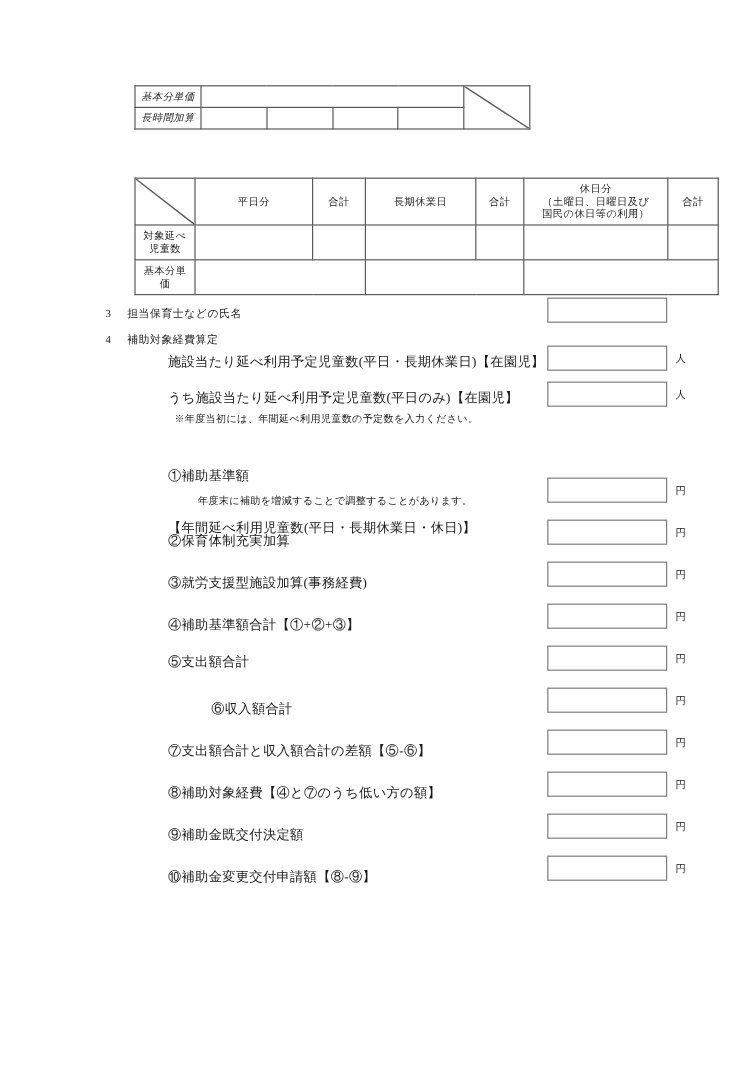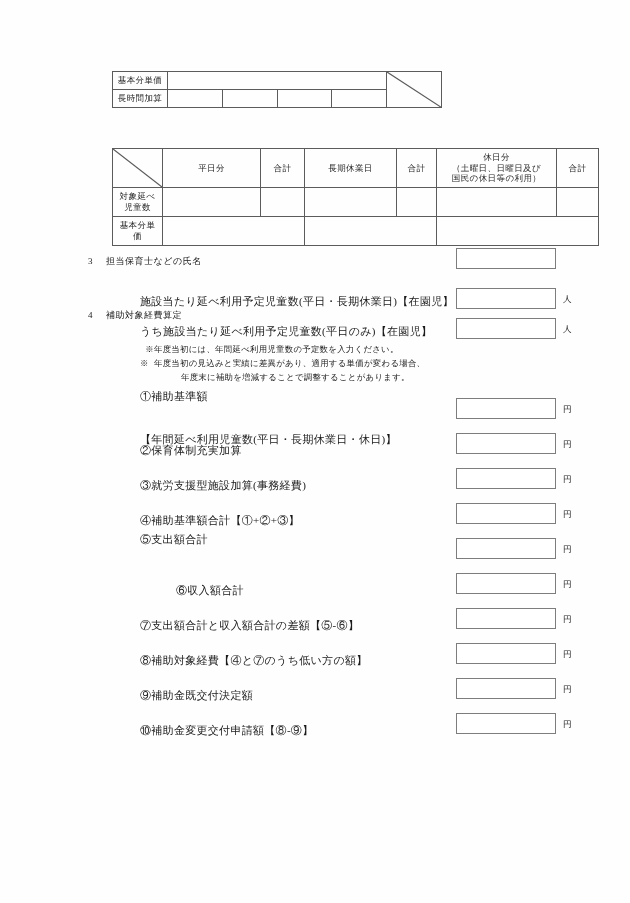--- a/index.html
+++ b/index.html
@@ -50,20 +50,21 @@
     width: 100%;
     height: 100%;
     display: block;
   }
 
   
   #tbl-top {
     left: 112px;
     top: 71px;
     width: 330px;
+    font-style: italic;
   }
   #tbl-top td { height: 15px; }
   #tbl-top td.rowlabel { width: 52px; }
 
   
   .section-head {
     position: absolute;
     left: 77px;
     top: 133px;
     font-size: 9px;
@@ -108,24 +109,25 @@
     font-size: 8.4px;
     white-space: nowrap;
     letter-spacing: 0.3px;
   }
   .note-label .mark {
     display: inline-block;
     width: 14px;
   }
   .note-cont {
     position: absolute;
-    left: 181px;
+    left: 165px;
     font-size: 8.4px;
     white-space: nowrap;
     letter-spacing: 0.3px;
+    margin-top: 40px;
   }
 
   
   .inbox {
     position: absolute;
     left: 456px;
     width: 100px;
     height: 21px;
     border: 1px solid #7d7d7d;
     background: #ffffff;
@@ -217,58 +219,55 @@
         <td class="body-cell blank" colspan="2"></td>
       </tr>
     </tbody>
   </table>
 
   <div class="num-row" style="left:88px; top:255px;">
     <span class="num">3</span><span>担当保育士などの氏名</span>
   </div>
   <div class="inbox" style="top:248px;"></div>
 
-  <div class="num-row" style="left:88px; top:277px;margin-top:32px;">
+  <div class="num-row" style="left:88px; top:277px;">
     <span class="num">4</span><span>補助対象経費算定</span>
   </div>
 
   <div class="field-label" style="top:294px;">施設当たり延べ利用予定児童数(平日・長期休業日)【在園児】</div>
   <div class="inbox" style="top:288px;"></div>
   <div class="unit" style="top:294px;">人</div>
 
   <div class="field-label" style="top:324px;font-family:Liberation Serif, serif;">うち施設当たり延べ利用予定児童数(平日のみ)【在園児】</div>
   <div class="inbox" style="top:318px;"></div>
   <div class="unit" style="top:324px;">人</div>
 
   <div class="note-label" style="top:344px;text-align:right;">
     <span class="mark">※</span><span>年度当初には、年間延べ利用児童数の予定数を入力ください。</span>
-  </div>
-  <div class="note-label" style="top:358px;">
-    <span class="mark">※</span><span>年度当初の見込みと実績に差異があり、適用する単価が変わる場合、</span>
   </div>
   <div class="note-cont" style="top:372px;">年度末に補助を増減することで調整することがあります。</div>
 
   <div class="field-label" style="top:389px;">①補助基準額</div>
   <div class="field-label" style="top:408px;margin-top:24px;">【年間延べ利用児童数(平日・長期休業日・休日)】</div>
   <div class="inbox" style="top:398px;"></div>
   <div class="unit" style="top:404px;">円</div>
 
   <div class="field-label" style="top:443px;">②保育体制充実加算</div>
   <div class="inbox" style="top:433px;"></div>
   <div class="unit" style="top:439px;">円</div>
 
   <div class="field-label" style="top:478px;">③就労支援型施設加算(事務経費)</div>
   <div class="inbox" style="top:468px;"></div>
   <div class="unit" style="top:474px;">円</div>
 
   <div class="field-label" style="top:513px;">④補助基準額合計【①+②+③】</div>
   <div class="inbox" style="top:503px;"></div>
   <div class="unit" style="top:509px;">円</div>
 
-  <div class="field-label" style="top:532px;">⑤支出額合計</div>
+  <div class="field-label" style="top:544px;">⑤支出額合計</div>
   <div class="inbox" style="top:538px;"></div>
   <div class="unit" style="top:544px;">円</div>
 
   <div class="field-label" style="top:583px;margin-left:36px;">⑥収入額合計</div>
   <div class="inbox" style="top:573px;"></div>
   <div class="unit" style="top:579px;">円</div>
 
   <div class="field-label" style="top:618px;">⑦支出額合計と収入額合計の差額【⑤-⑥】</div>
   <div class="inbox" style="top:608px;"></div>
   <div class="unit" style="top:614px;">円</div>

